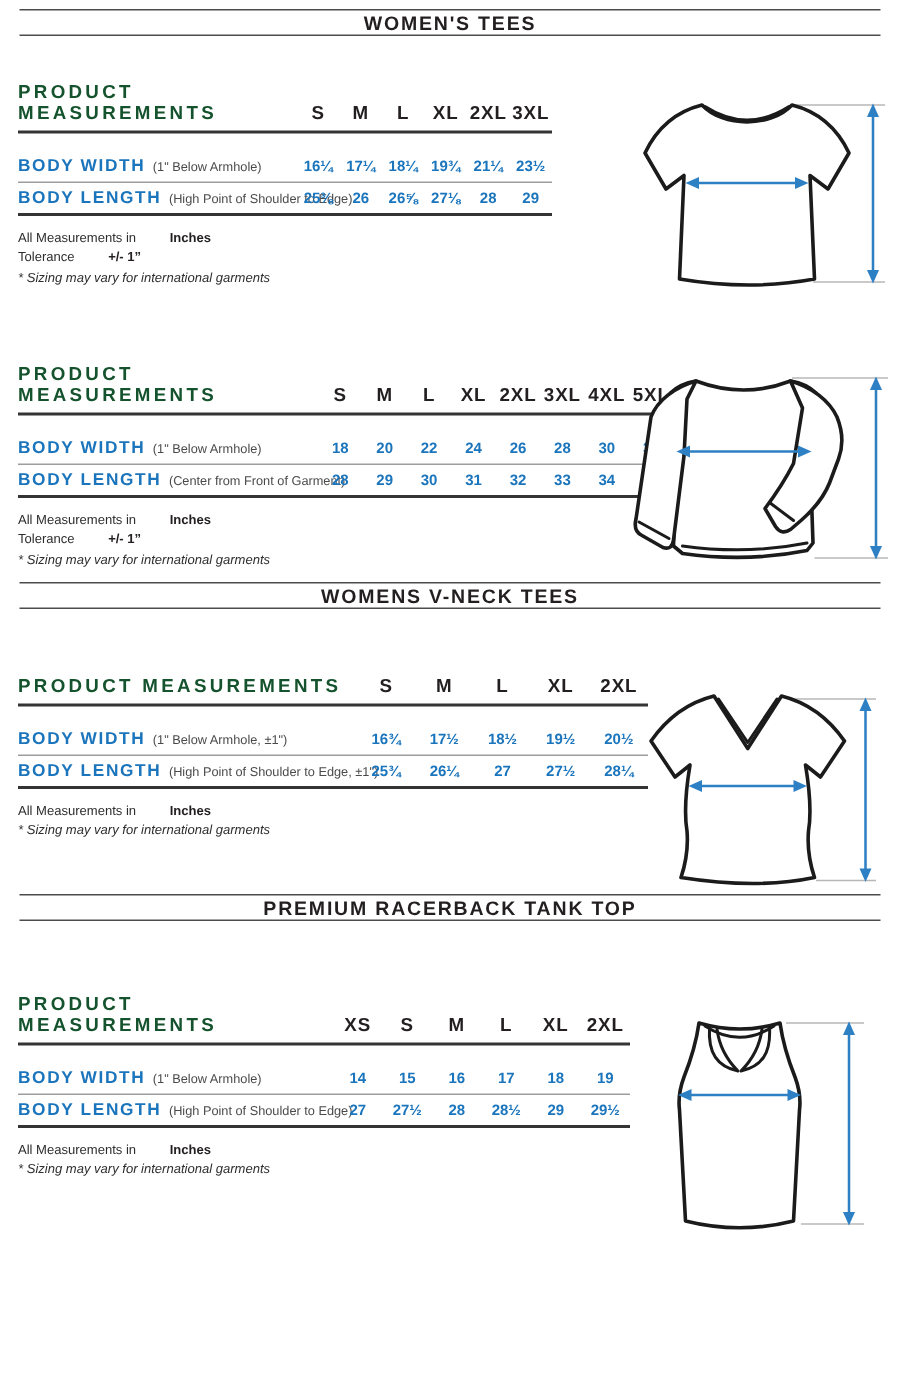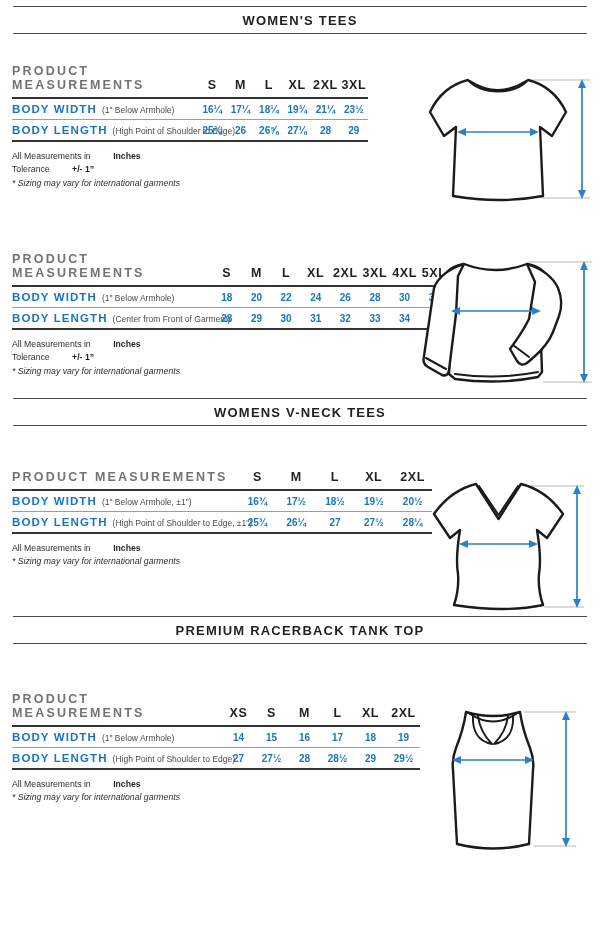--- a/index.html
+++ b/index.html
@@ -5,21 +5,21 @@
   * { margin:0; padding:0; box-sizing:border-box; }
   html,body { background:#ffffff; }
   body {
     width:600px; height:926px; position:relative; overflow:hidden;
     font-family:"Liberation Sans", sans-serif; color:#231f20;
   }
   .page { padding-top:6px; }
 
   
   .sec-head {
-    height:28px; margin:0 13px;
+    height:18px; margin:0 13px;
     border-top:1.6px solid #4c4c4c; border-bottom:1.6px solid #4c4c4c;
     display:flex; align-items:center; justify-content:center;
   }
   .sec-title {
     font-size:13px; font-weight:bold; letter-spacing:1.2px; color:#231f20;
   }
 
   
   .sb { position:relative; }
   .sb0 { height:164px; }
@@ -29,30 +29,30 @@
 
   
   .mtable { margin-left:12px; }
   .sb0 .mtable { margin-top:30px; width:356px; }
   .sb1 .mtable { margin-top:24px; width:437px; }
   .sb2 .mtable { margin-top:44px; width:420px; }
   .sb3 .mtable { margin-top:48px; width:408px; }
 
   .trow { display:flex; align-items:flex-end; padding-bottom:4px; }
   .trow.thead  { border-bottom:2px solid #343434; padding-bottom:5px; }
-  .trow.mid    { border-bottom:1px solid #9d9d9d; padding-top:4px;align-items:flex-end; }
+  .trow.mid    { border-bottom:1px solid #9d9d9d; padding-top:16px;align-items:flex-end; }
   .trow.last   { border-bottom:2px solid #343434; padding-top:4px; }
 
   .tlabel { display:flex; align-items:baseline; }
   .sb0 .tlabel { width:186px; }
   .sb1 .tlabel { width:200px; }
   .sb2 .tlabel { width:226px; }
   .sb3 .tlabel { width:210px; }
 
-  .thead .tlabel { font-size:12.5px; font-weight:bold; letter-spacing:2.2px; color:#737373; }
+  .thead .tlabel { font-size:12.5px; font-weight:bold; letter-spacing:2.2px; color:#14532d; }
   .rowname { font-size:11.5px; font-weight:bold; letter-spacing:1.1px; color:#1b75bc; white-space:nowrap; }
   .rownote { font-size:8.5px; color:#4a4a4a; margin-left:5px; white-space:nowrap; }
 
   .cells { display:flex; flex:1; }
   .cell  { flex:1; text-align:center; white-space:nowrap; }
   .head-cell { font-size:12.5px; font-weight:bold; letter-spacing:0.6px; color:#231f20; }
   .val-cell  { font-size:10px; font-weight:bold; color:#1b75bc; }
 
   
   .notes { margin:8px 0 0 12px; }

